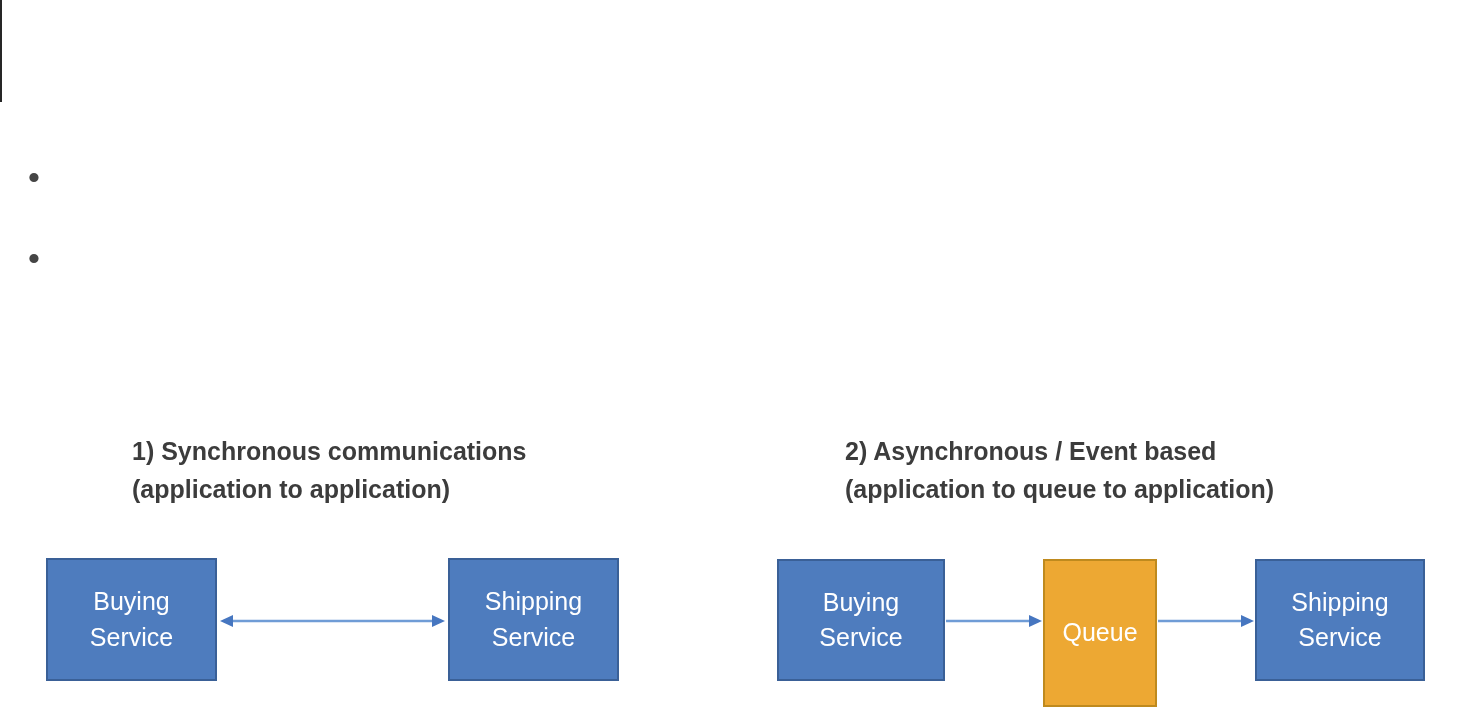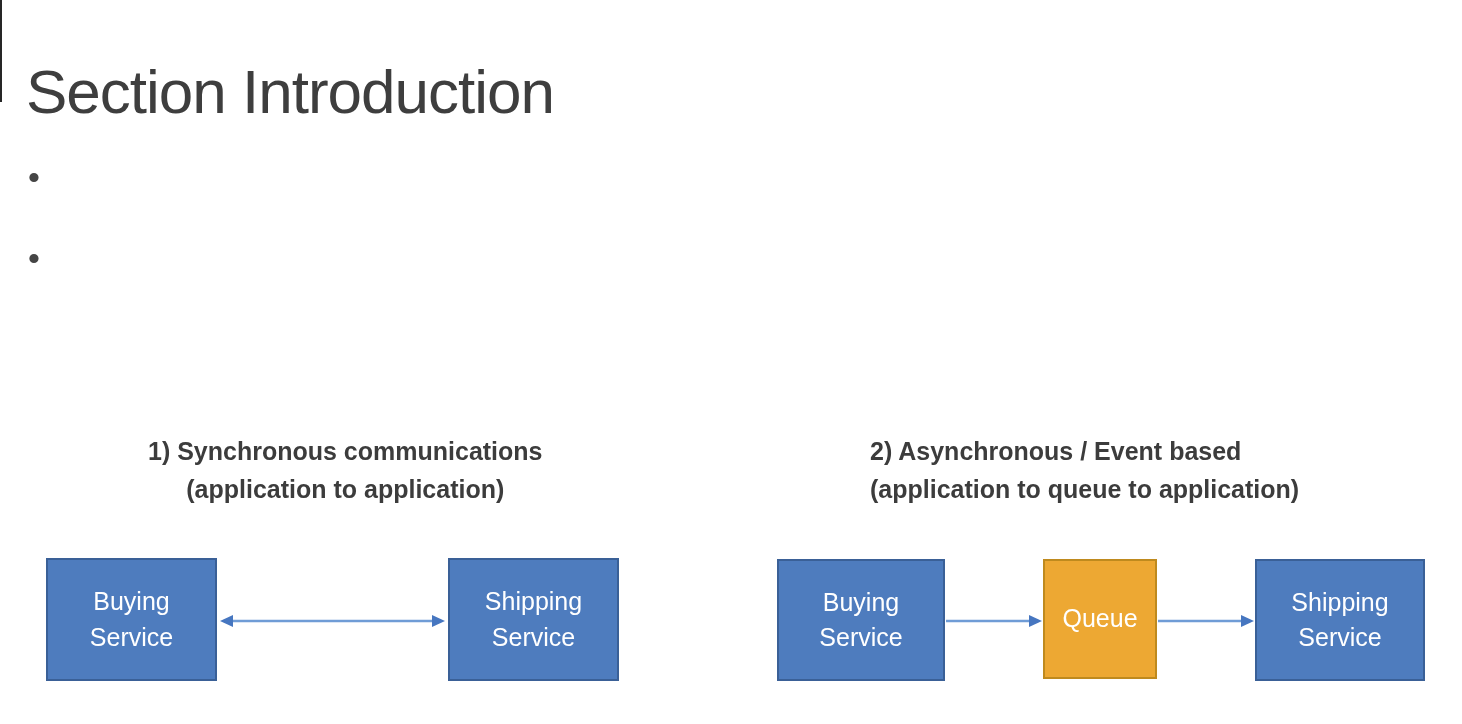--- a/index.html
+++ b/index.html
@@ -54,22 +54,22 @@
   .bullet-text { white-space: pre-line; }
 
   .diagram-heading {
     position: absolute;
     font-size: 25px;
     font-weight: 700;
     color: var(--heading-text, #3c3c3c);
     line-height: 1.52;
     white-space: pre-line;
   }
-  .heading-sync  { left: 148px; top: 432px; text-align: center; }
-  .heading-async { left: 870px; top: 432px; }
+  .heading-sync  { left: 132px; top: 432px; }
+  .heading-async { left: 845px; top: 432px; }
 
   .node {
     position: absolute;
     box-sizing: border-box;
     display: flex;
     align-items: center;
     justify-content: center;
     text-align: center;
     padding: 0 16px;
     color: var(--box-text, #ffffff);
@@ -80,38 +80,37 @@
     border: 2px solid var(--service-border, #3a6097);
   }
   .node-queue {
     background: var(--queue-fill, #eda833);
     border-color: var(--queue-border, #bf8a1e);
   }
 
   .node-sync-left   { left: 46px;   top: 558px; width: 171px; height: 123px; }
   .node-sync-right  { left: 448px;  top: 558px; width: 171px; height: 123px; }
   .node-async-left  { left: 777px;  top: 559px; width: 168px; height: 122px; }
-  .node-queue       { left: 1043px; top: 559px; width: 114px; height: 120px; }
+  .node-queue       { left: 1043px; top: 559px; width: 114px; height: 148px; }
   .node-async-right { left: 1255px; top: 559px; width: 170px; height: 122px; }
 
   .arrow { position: absolute; top: 611px; height: 20px; }
   .arrow-bidir { left: 219px;  width: 227px; }
   .arrow-a     { left: 946px;  width: 97px;  }
   .arrow-b     { left: 1158px; width: 97px;  }
   .arrow-line { stroke: var(--arrow-line, #6f9cd6); stroke-width: 2.4; }
   .arrow-head { fill: var(--arrow-head, #4676c0); }
 </style>
 </head>
 <body>
 
 <div class="slide">
 
   <div class="edge-artifact"></div>
 
-  <h1 class="slide-title">Section Introduction</h1>
 
   <div class="bullets">
     <div class="bullet">
       <span class="bullet-marker">•</span>
     </div>
     <div class="bullet">
       <span class="bullet-marker">•</span>
     </div>
   </div>
 

